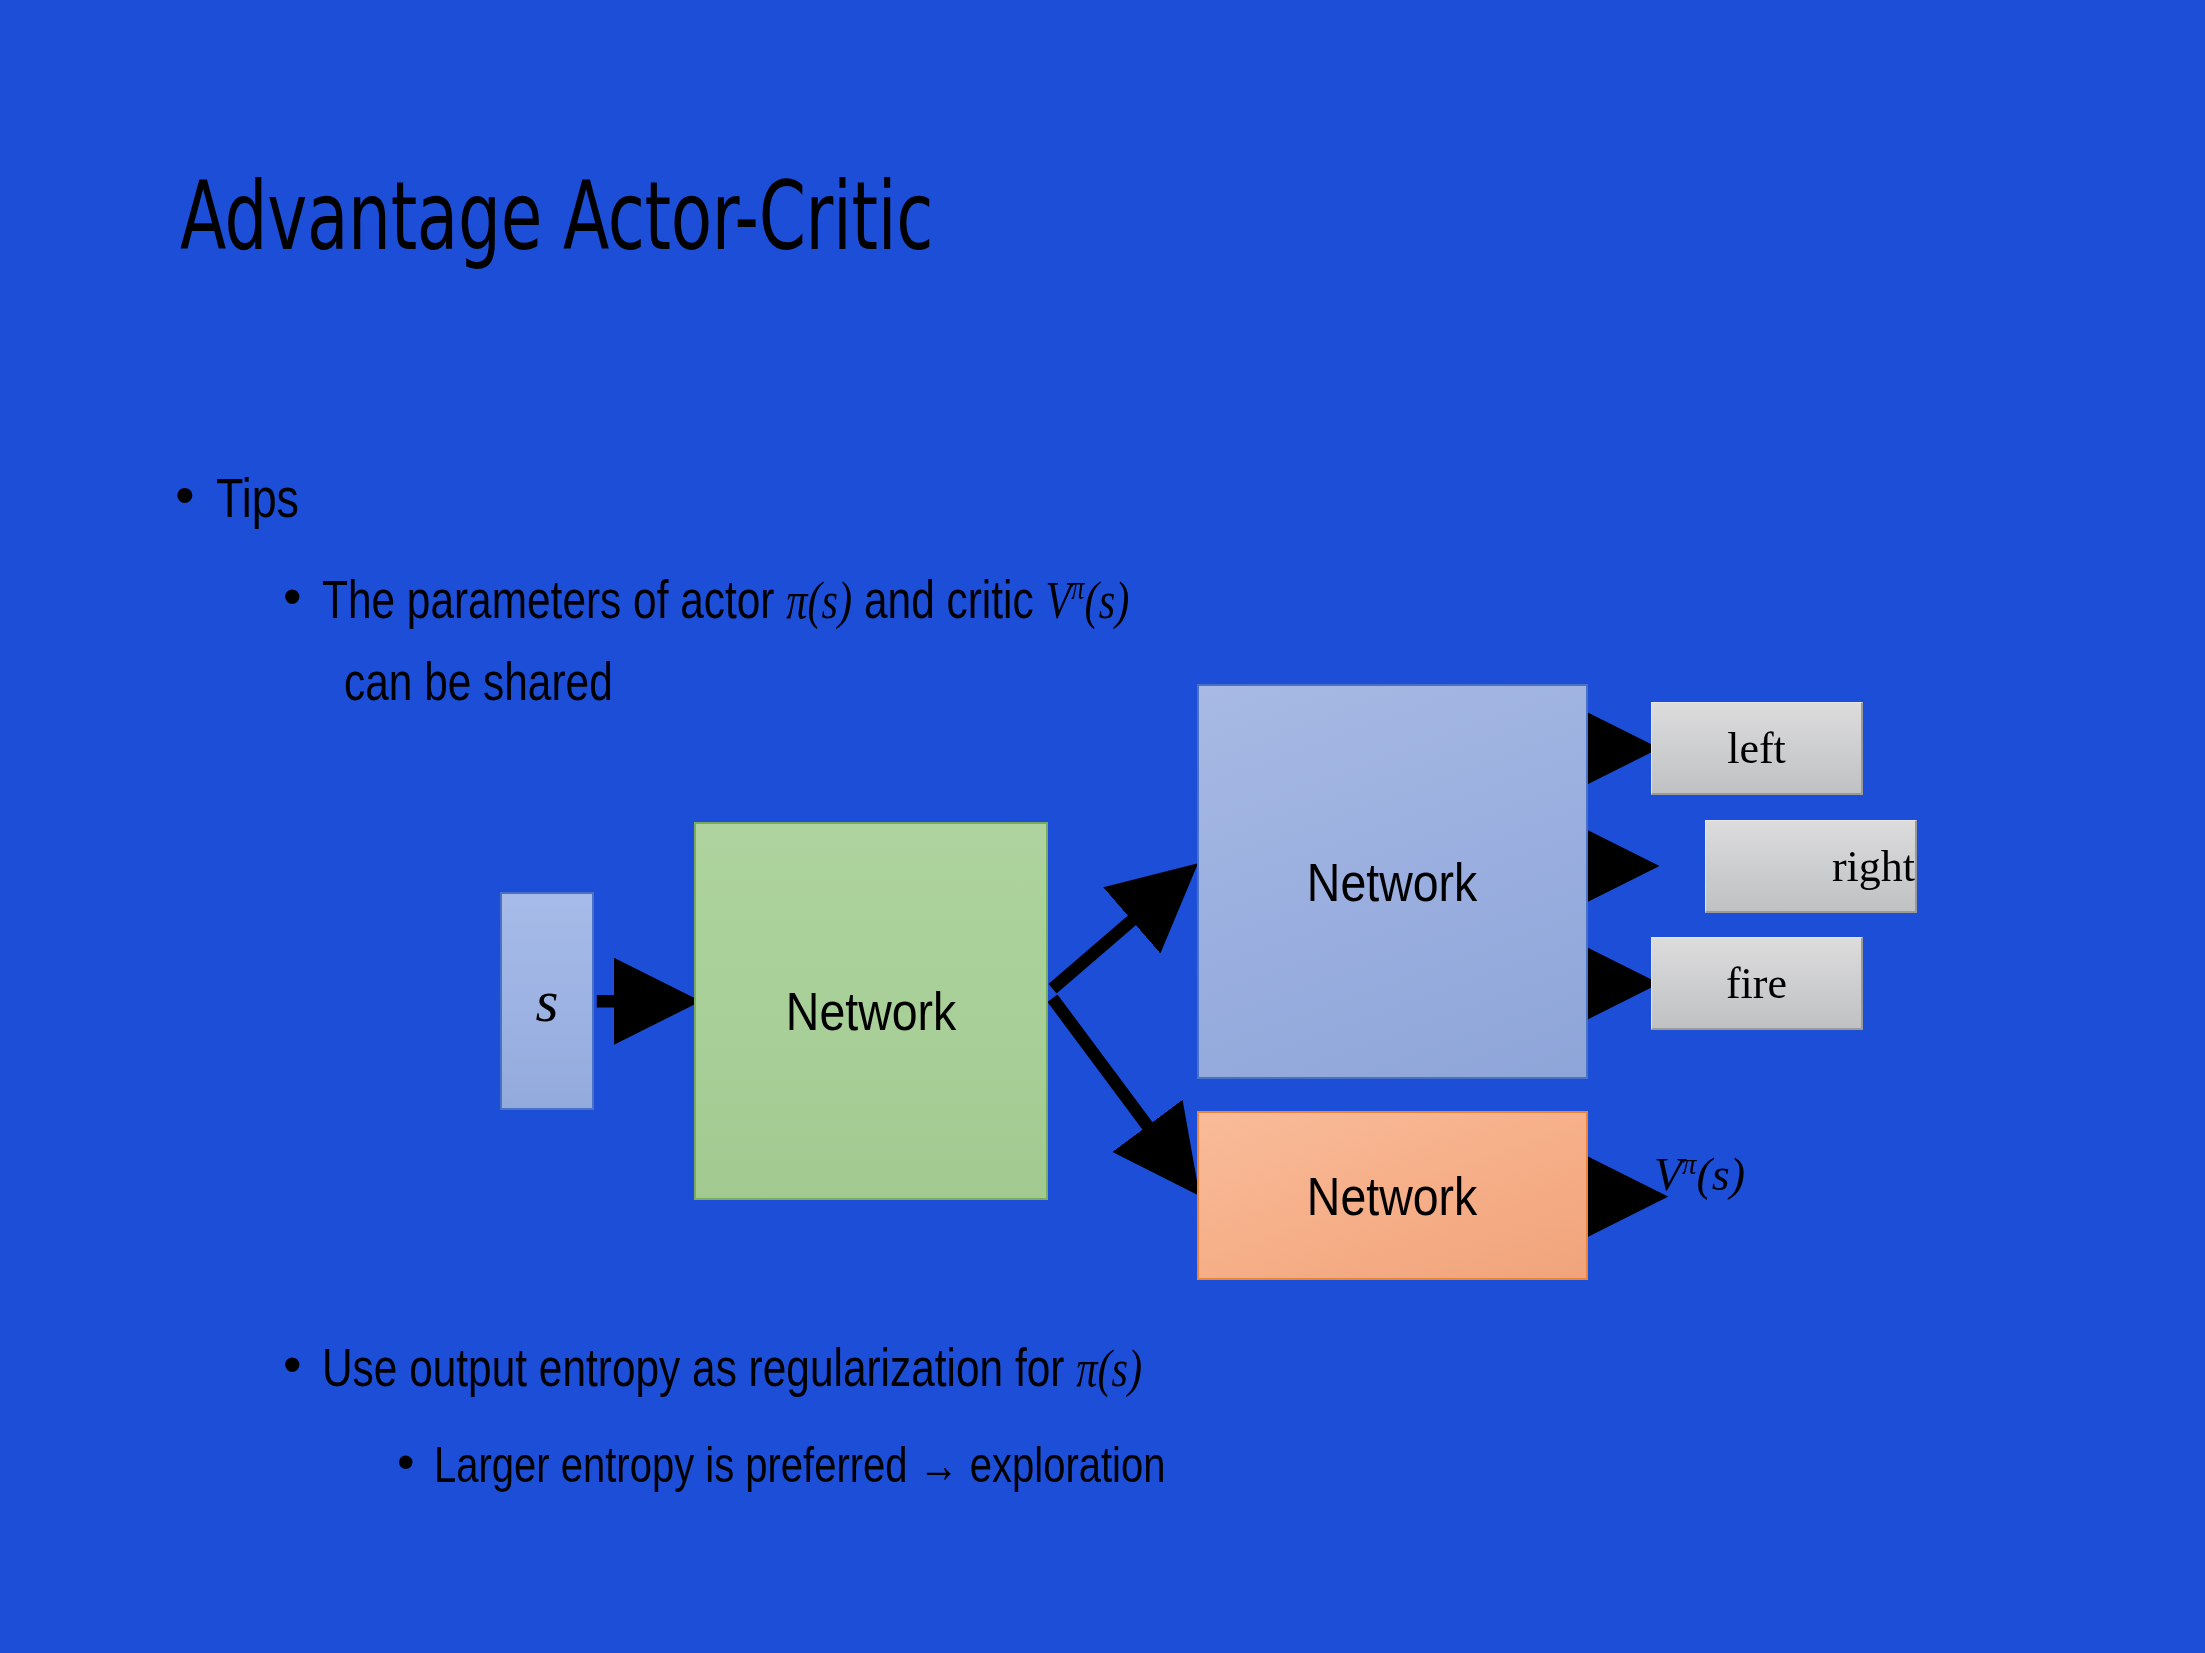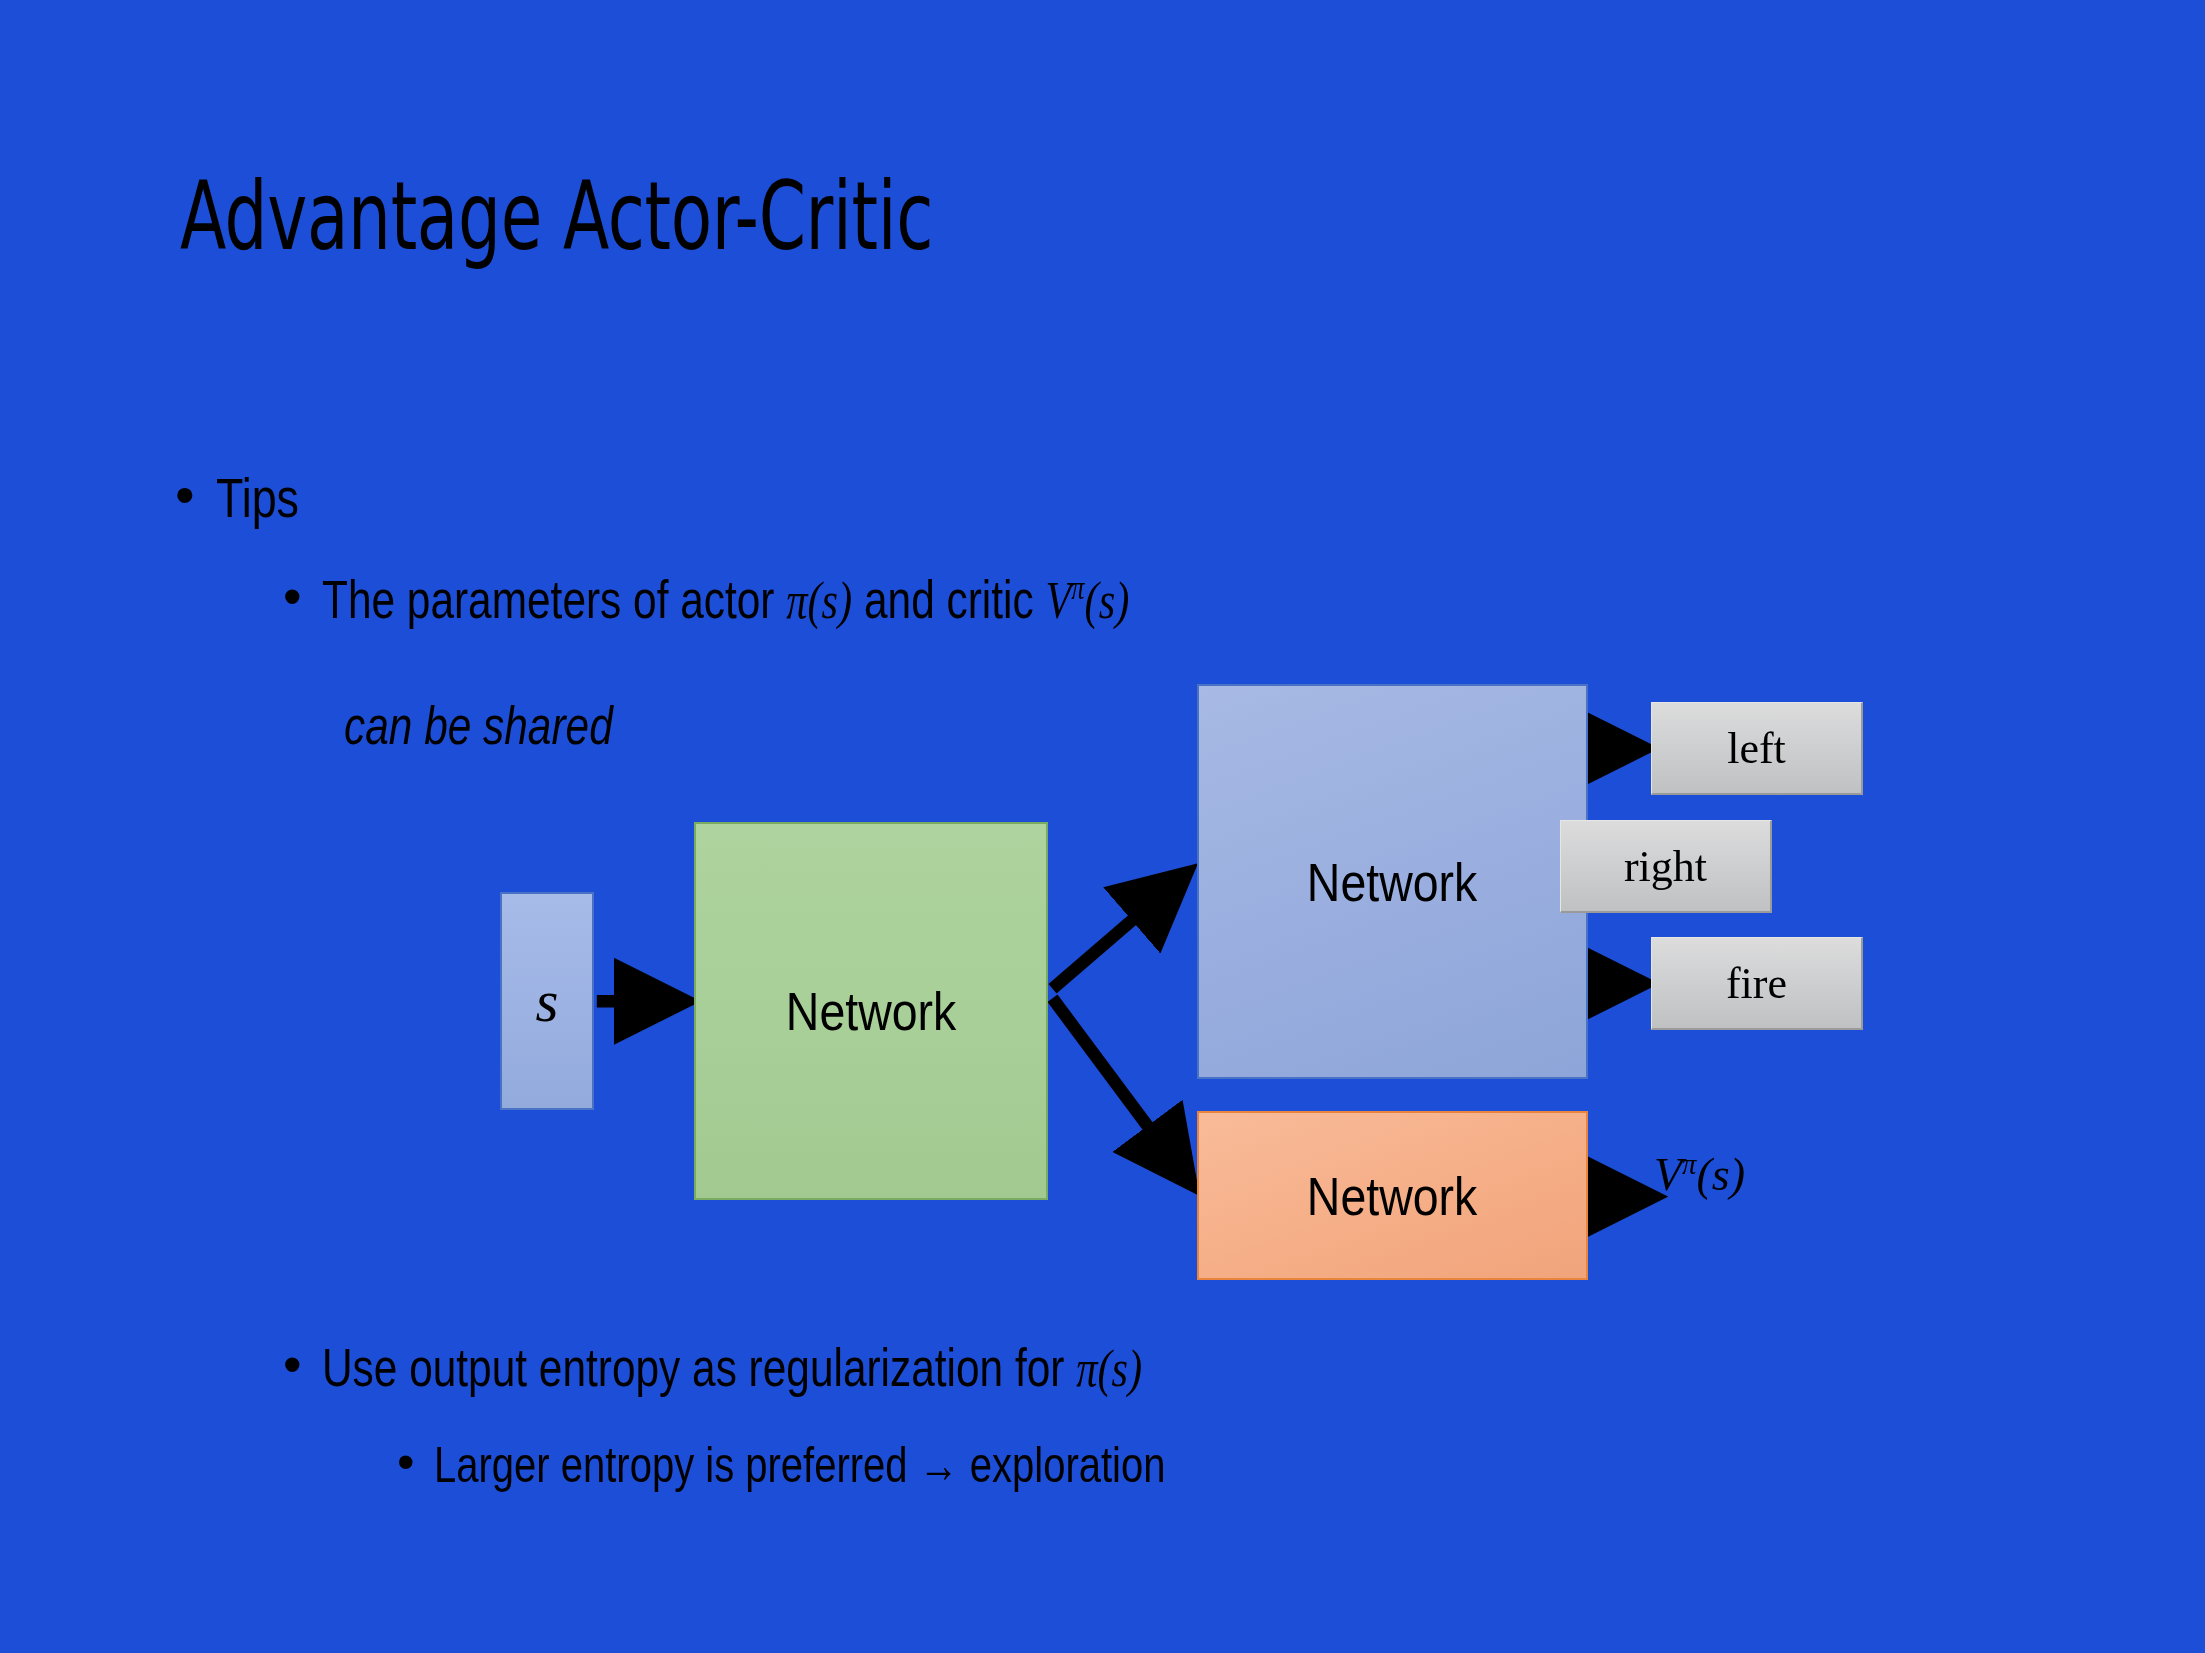--- a/index.html
+++ b/index.html
@@ -65,21 +65,21 @@
     line-height: 1.12;
   }
   .lvl3 {
     font-size: 50px;
     line-height: 1.12;
   }
 
   
   #b-tips      { left: 175px; top: 467px;  }
   #b-params    { left: 283px; top: 570px;  }
-  #b-params-c2 { left: 344px; top: 696px; font-style: italic;  }
+  #b-params-c2 { left: 344px; top: 652px;  }
   #b-entropy   { left: 283px; top: 1338px; }
   #b-larger    { left: 397px; top: 1437px; }
 
   
   .mi {
     font-family: "Liberation Serif", "DejaVu Serif", serif;
     font-style: italic;
   }
   .sup {
     font-size: 0.62em;
@@ -160,21 +160,21 @@
     border-left: 1.5px solid #e6e6e6;
     border-right: 2.2px solid #9a9a9a;
     border-bottom: 2.2px solid #9a9a9a;
   }
   .out-box span {
     font-family: "Liberation Serif", "DejaVu Serif", serif;
     font-size: 44px;
     color: #000;
   }
   #out-left  { left: 1651px; top: 702px;  }
-  #out-right { left: 1560px; top: 820px; }
+  #out-right { left: 1705px; top: 820px; justify-content: flex-end; }
   #out-fire  { left: 1651px; top: 937px; }
 
   #vpi-out {
     position: absolute;
     left: 1654px;
     top: 1148px;
     font-family: "Liberation Serif", "DejaVu Serif", serif;
     font-size: 46px;
     color: #000;
     white-space: nowrap;

